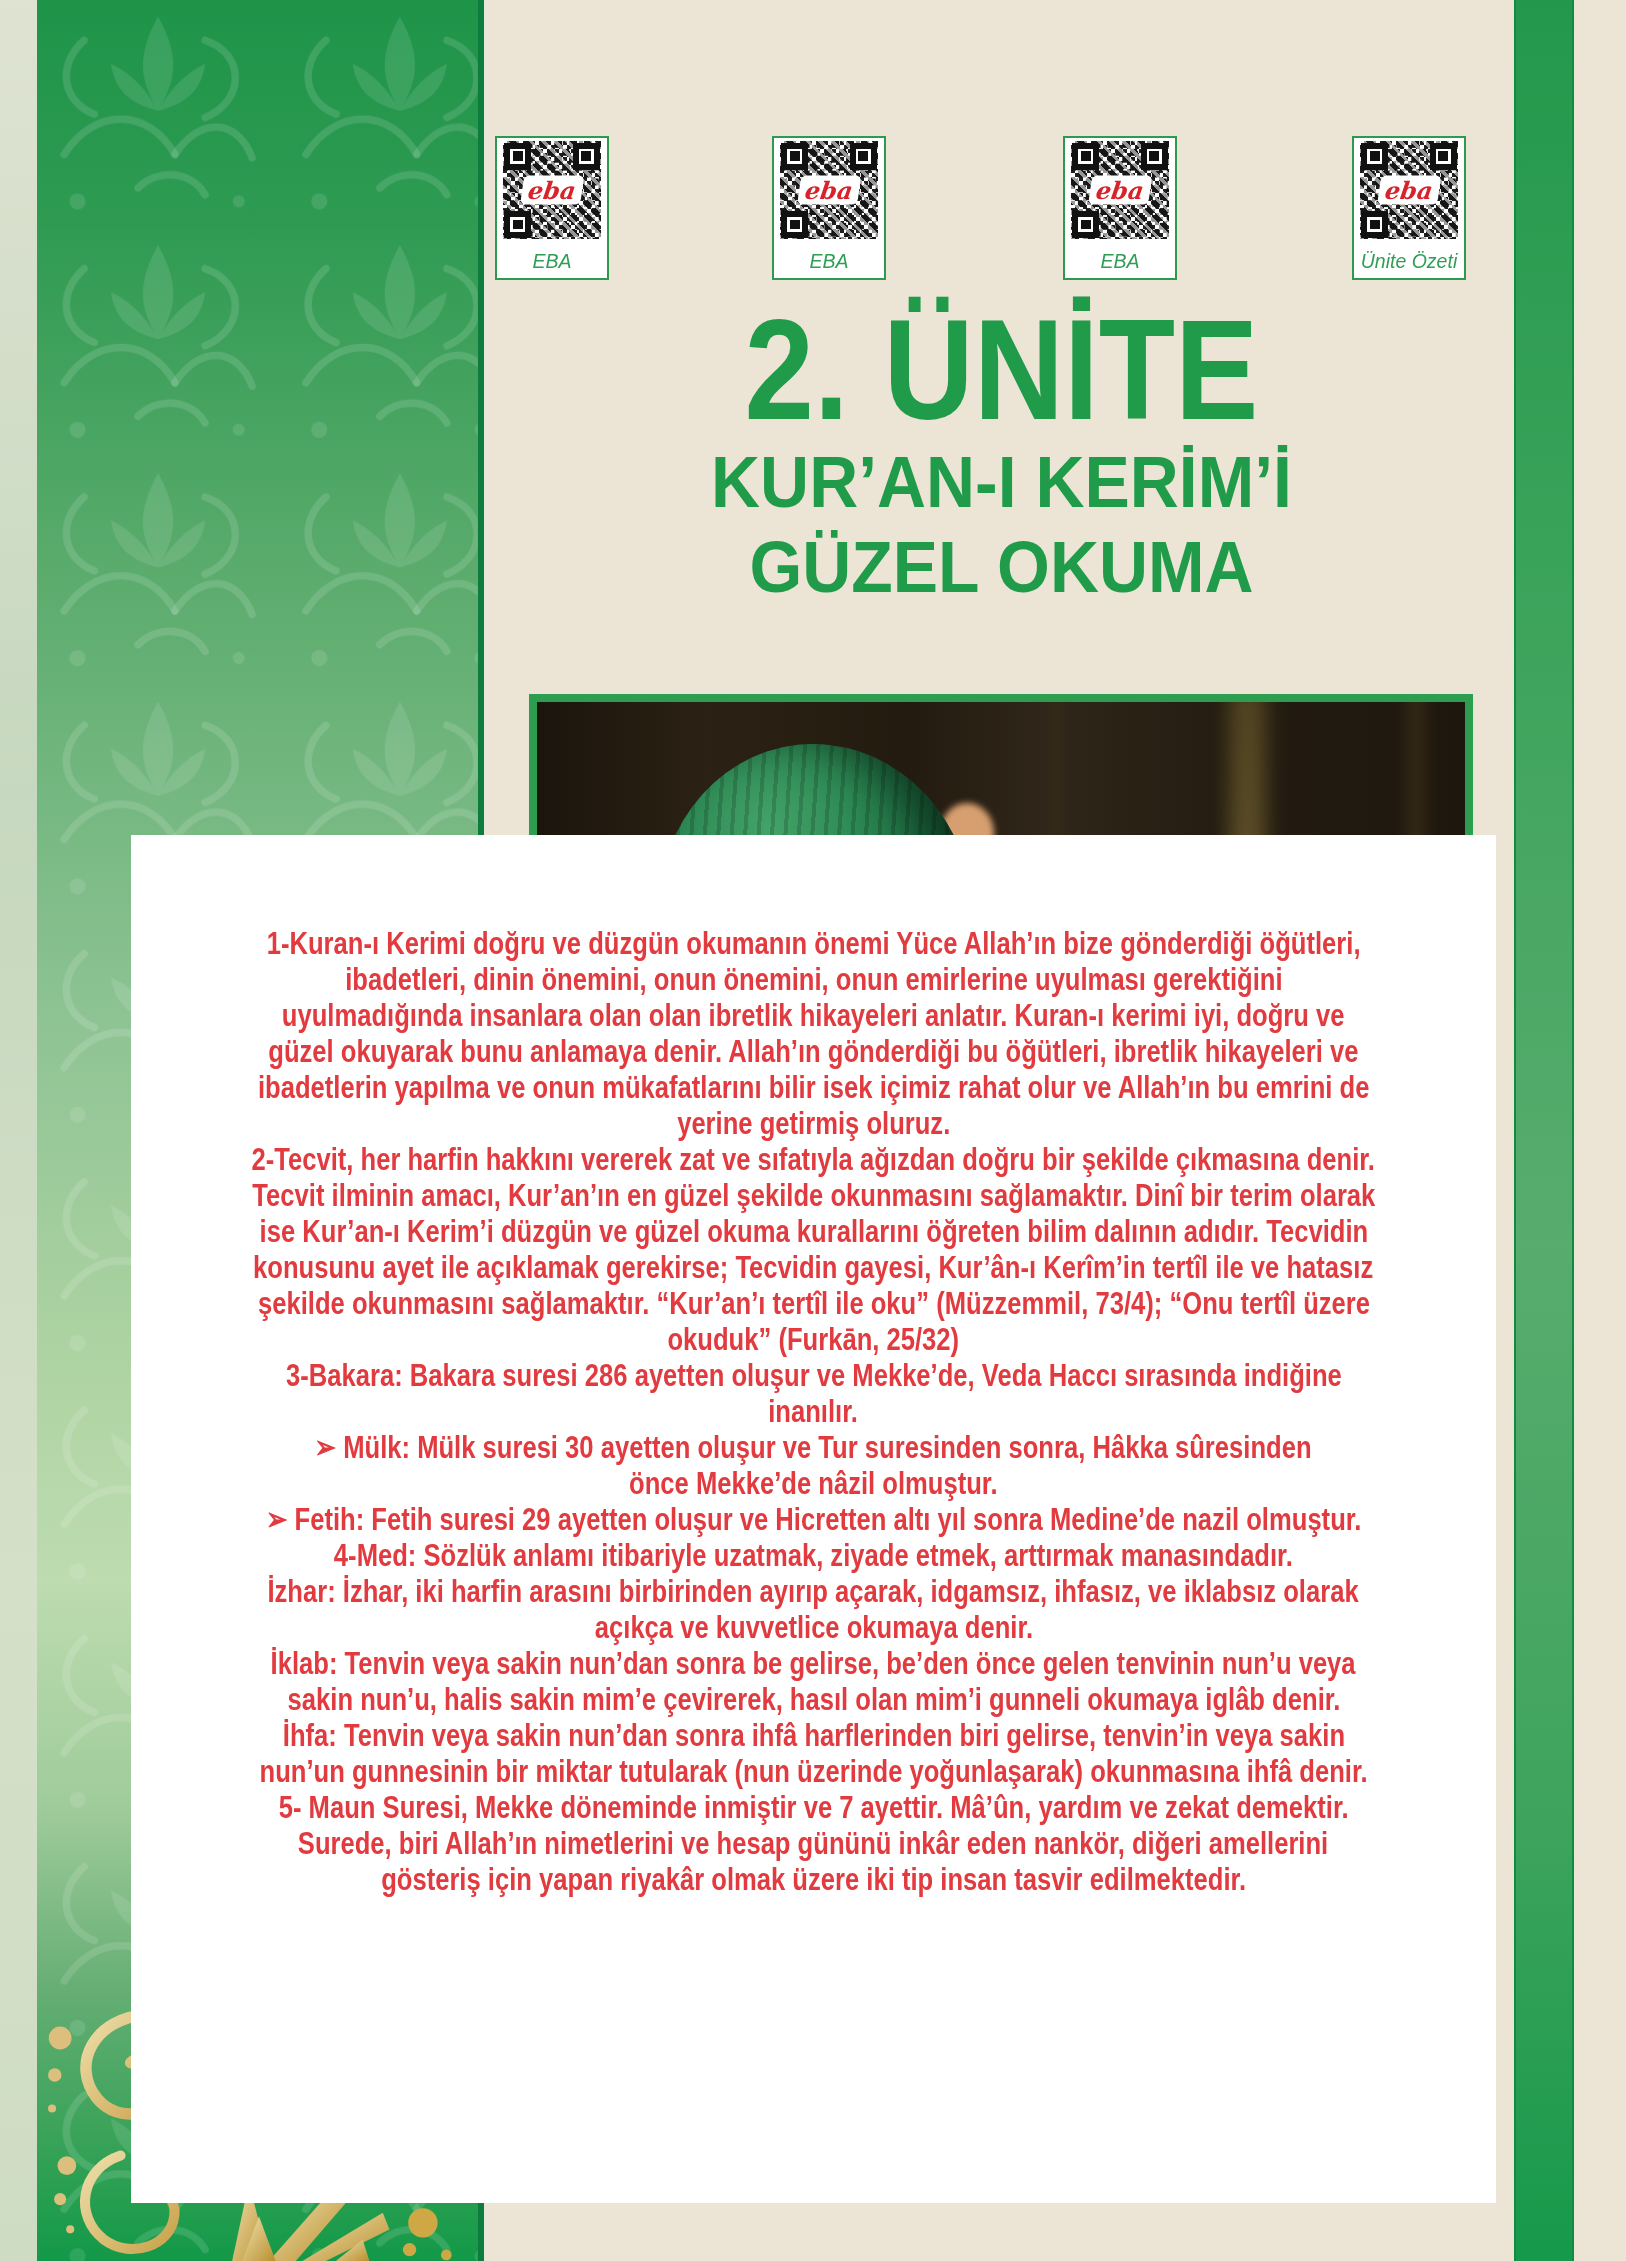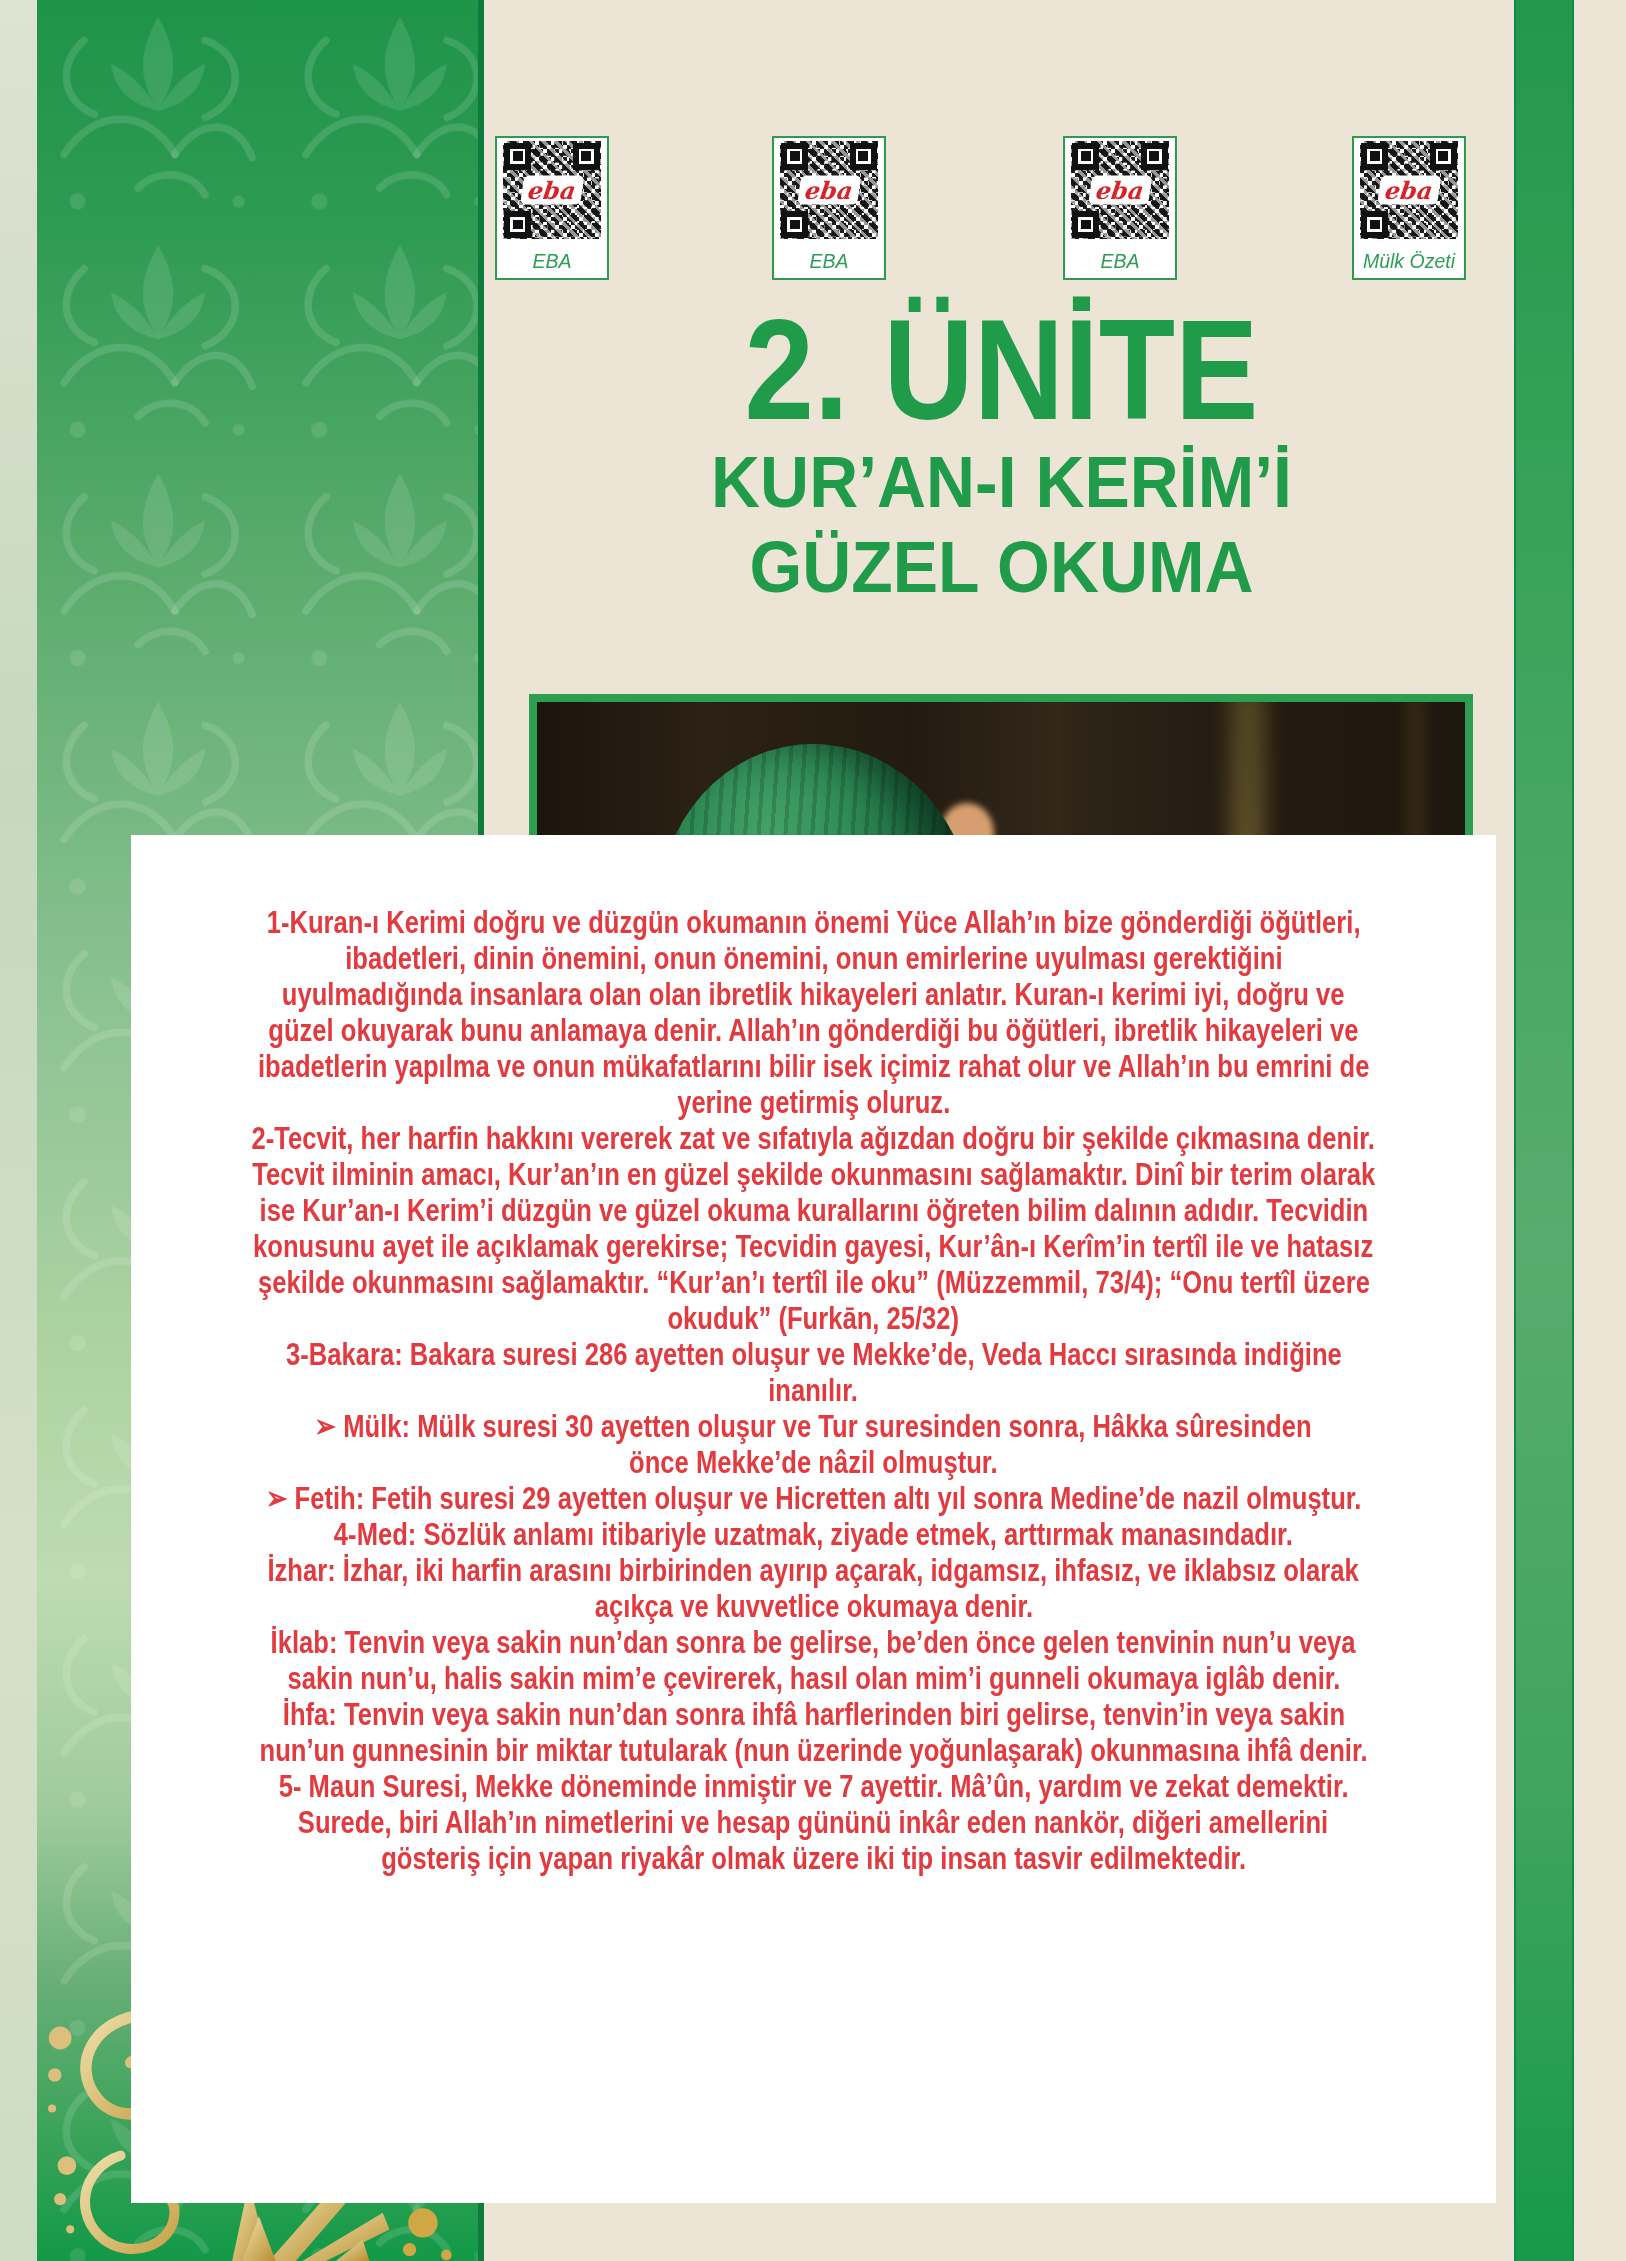--- a/index.html
+++ b/index.html
@@ -93,21 +93,21 @@
   }
   .head::after{
     content:"";position:absolute;inset:0;border-radius:inherit;
     background:repeating-linear-gradient(100deg, rgba(0,0,0,.16) 0 4px, rgba(255,255,255,0) 4px 13.4px);
   }
   
   .notes-box{
     position:absolute;left:131px;top:835px;width:1365px;height:1368px;
     background:#ffffff;z-index:5;
   }
-  .notes{padding-top:69px;display:flex;flex-direction:column;align-items:center;}
+  .notes{padding-top:90px;display:flex;flex-direction:column;align-items:center;}
   .note-line{
     font-weight:bold;font-size:32px;line-height:36px;color:#e13a3f;
     white-space:nowrap;transform:scaleX(.8);transform-origin:50% 50%;
   }
   
   .ornament{position:absolute;z-index:1;}
 </style>
 </head>
 <body>
 
@@ -208,21 +208,21 @@
   </div>
   <span class="qr-label">EBA</span>
 </div>
 <div class="qr-box" style="left:1352px">
   <div class="qr-code">
     <div class="finder tl"></div>
     <div class="finder tr"></div>
     <div class="finder bl"></div>
     <span class="eba-logo">eba</span>
   </div>
-  <span class="qr-label">Mülk Özeti</span>
+  <span class="qr-label">Ünite Özeti</span>
 </div>
 
 <div class="title-unit">2. ÜNİTE</div>
 <div class="title-sub1">KUR’AN-I KERİM’İ</div>
 <div class="title-sub2">GÜZEL OKUMA</div>
 
 <div class="photo">
   <div class="streak s3"></div>
   <div class="streak s1"></div>
   <div class="streak s2"></div>

